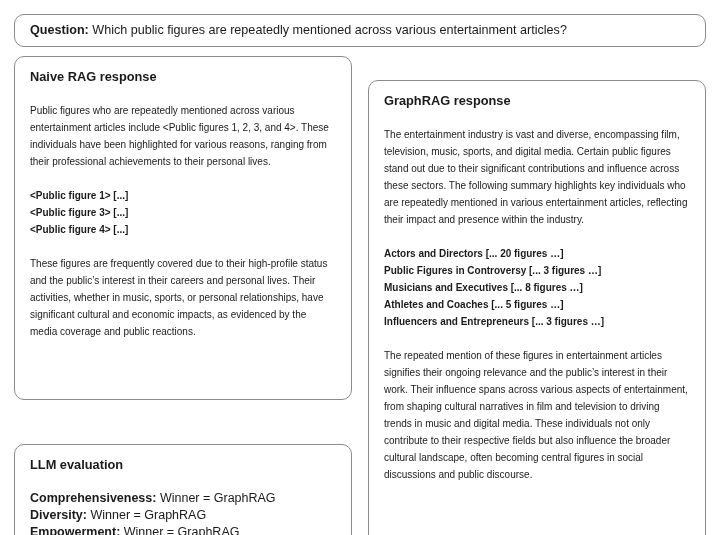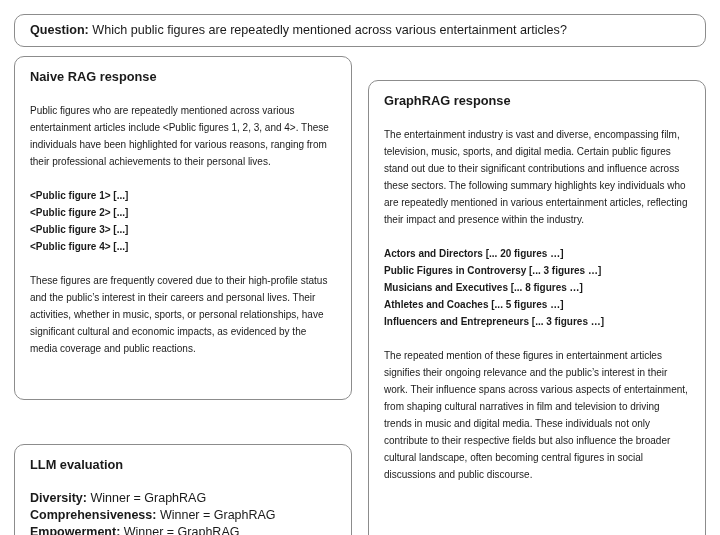--- a/index.html
+++ b/index.html
@@ -134,32 +134,31 @@
 
   <div class="columns">
 
     <div class="col-left">
 
       <div class="panel naive-panel">
         <div class="panel-title">Naive RAG response</div>
         <p class="para">Public figures who are repeatedly mentioned across various entertainment articles include &lt;Public figures 1, 2, 3, and 4&gt;. These individuals have been highlighted for various reasons, ranging from their professional achievements to their personal lives.</p>
         <ul class="bold-list">
           <li>&lt;Public figure 1&gt; [...]</li>
-          <li>&lt;Public figure 2&gt; [...]</li>
           <li>&lt;Public figure 3&gt; [...]</li>
           <li>&lt;Public figure 4&gt; [...]</li>
         </ul>
         <p class="para">These figures are frequently covered due to their high-profile status and the public’s interest in their careers and personal lives. Their activities, whether in music, sports, or personal relationships, have significant cultural and economic impacts, as evidenced by the media coverage and public reactions.</p>
       </div>
 
       <div class="panel eval-panel">
         <div class="panel-title">LLM evaluation</div>
         <ul class="eval-list">
+          <li><span class="lbl">Comprehensiveness:</span><span> Winner = GraphRAG</span></li>
           <li><span class="lbl">Diversity:</span><span> Winner = GraphRAG</span></li>
-          <li><span class="lbl">Comprehensiveness:</span><span> Winner = GraphRAG</span></li>
           <li><span class="lbl">Empowerment:</span><span> Winner = GraphRAG</span></li>
         </ul>
       </div>
 
     </div>
 
     <div class="col-right">
       <div class="panel graphrag-panel">
         <div class="panel-title">GraphRAG response</div>
         <p class="para">The entertainment industry is vast and diverse, encompassing film, television, music, sports, and digital media. Certain public figures stand out due to their significant contributions and influence across these sectors. The following summary highlights key individuals who are repeatedly mentioned in various entertainment articles, reflecting their impact and presence within the industry.</p>

